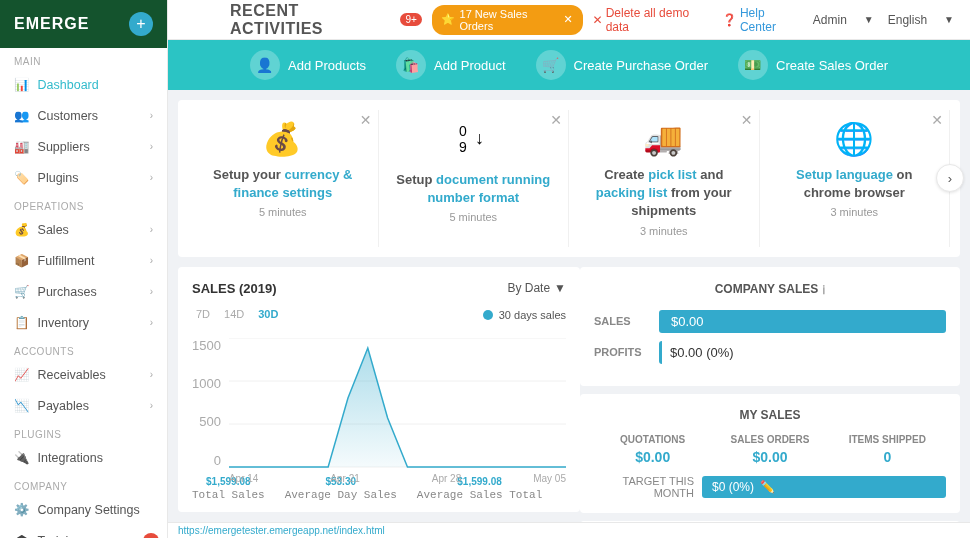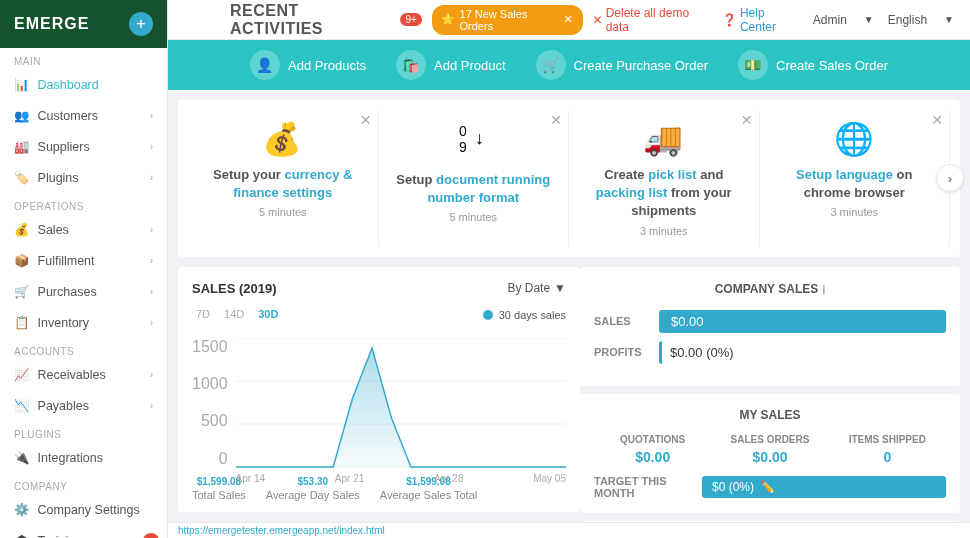--- a/index.html
+++ b/index.html
@@ -53,36 +53,36 @@
     .chart-title { font-size: 13px; font-weight: 600; color: #333; }
     .chart-filter { font-size: 12px; color: #555; display: flex; align-items: center; gap: 4px; cursor: pointer; }
     .chart-periods { display: flex; gap: 6px; margin-bottom: 10px; }
     .period-btn { font-size: 11px; color: #aaa; cursor: pointer; padding: 2px 4px; }
     .period-btn.active { color: #3ac; font-weight: 600; }
     .chart-legend { display: flex; align-items: center; gap: 6px; font-size: 11px; color: #555; margin-bottom: 8px; justify-content: flex-end; }
     .legend-dot { width: 10px; height: 10px; background: #3ac; border-radius: 50%; }
     .chart-stats { display: flex; gap: 20px; margin-top: 8px; }
     .chart-stat { text-align: center; }
     .chart-stat .val { color: #3ac; font-size: 10px; font-weight: 600; }
-    .chart-stat .lbl { font-size: 11px; color: #888; margin-top: 2px; }
+    .chart-stat .lbl { font-size: 11px; color: #888; margin-top: 2px; font-family: Liberation Mono, monospace; }
 
     
     .right-panel { width: 380px; flex-shrink: 0; display: flex; flex-direction: column; gap: 8px; }
     .panel-card { background: #fff; border-radius: 4px; padding: 14px; }
     .panel-title { font-size: 12px; font-weight: 700; color: #555; text-align: center; margin-bottom: 12px; display: flex; align-items: center; justify-content: center; gap: 4px; }
     .company-sales-row { display: flex; align-items: center; gap: 10px; margin-bottom: 8px; }
     .company-sales-label { font-size: 11px; color: #888; width: 55px; font-weight: 600; }
     .company-sales-value { background: #3ac; color: #fff; padding: 4px 12px; border-radius: 3px; font-size: 13px; font-weight: 500; flex: 1; }
     .company-sales-value.profit { background: transparent; color: #333; border-left: 3px solid #3ac; padding-left: 8px; }
     .my-sales-grid { display: flex; gap: 0; }
     .my-sales-col { flex: 1; text-align: center; }
     .my-sales-col-label { font-size: 10px; color: #888; font-weight: 600; margin-bottom: 4px; }
     .my-sales-col-val { color: #3ac; font-size: 14px; font-weight: 600; }
     .target-row { display: flex; align-items: center; gap: 8px; margin-top: 10px; }
-    .target-label { font-size: 11px; color: #888; font-weight: 700; width: 100px; }
+    .target-label { font-size: 11px; color: #888; font-weight: 400; width: 100px; text-align: right; }
     .target-value { background: #3ac; color: #fff; padding: 4px 10px; border-radius: 3px; font-size: 12px; flex: 1; display: flex; align-items: center; gap: 6px; }
     .edit-icon { cursor: pointer; font-size: 12px; }
     .info-icon { color: #aaa; font-size: 12px; cursor: pointer; }
   </style>
 </head>
 <body>
 
 <div class="sidebar">
   <div class="sidebar-logo">
     <span style="color:#fff;font-weight:700;font-size:16px;letter-spacing:1px;">EMERGE</span>
@@ -262,21 +262,21 @@
           <span class="period-btn">14D</span>
           <span class="period-btn active">30D</span>
         </div>
         <div class="chart-legend">
           <div class="legend-dot"></div>
           <span>30 days sales</span>
         </div>
       </div>
       <div style="display:flex;gap:4px;flex:1;">
 
-        <div style="display:flex;flex-direction:column;justify-content:space-between;text-align:right;font-size:16px;color:#aaa;padding-right:4px;height:130px;">
+        <div style="display:flex;flex-direction:column;justify-content:space-between;text-align:right;font-size:13px;color:#aaa;padding-right:4px;height:130px;">
           <span>1500</span>
           <span>1000</span>
           <span>500</span>
           <span>0</span>
         </div>
 
         <div style="flex:1;height:130px;position:relative;">
           <svg viewBox="0 0 340 130" width="100%" height="130" preserveAspectRatio="none">
 
             <line x1="0" y1="0" x2="340" y2="0" stroke="#f0f0f0" stroke-width="1"></line>

